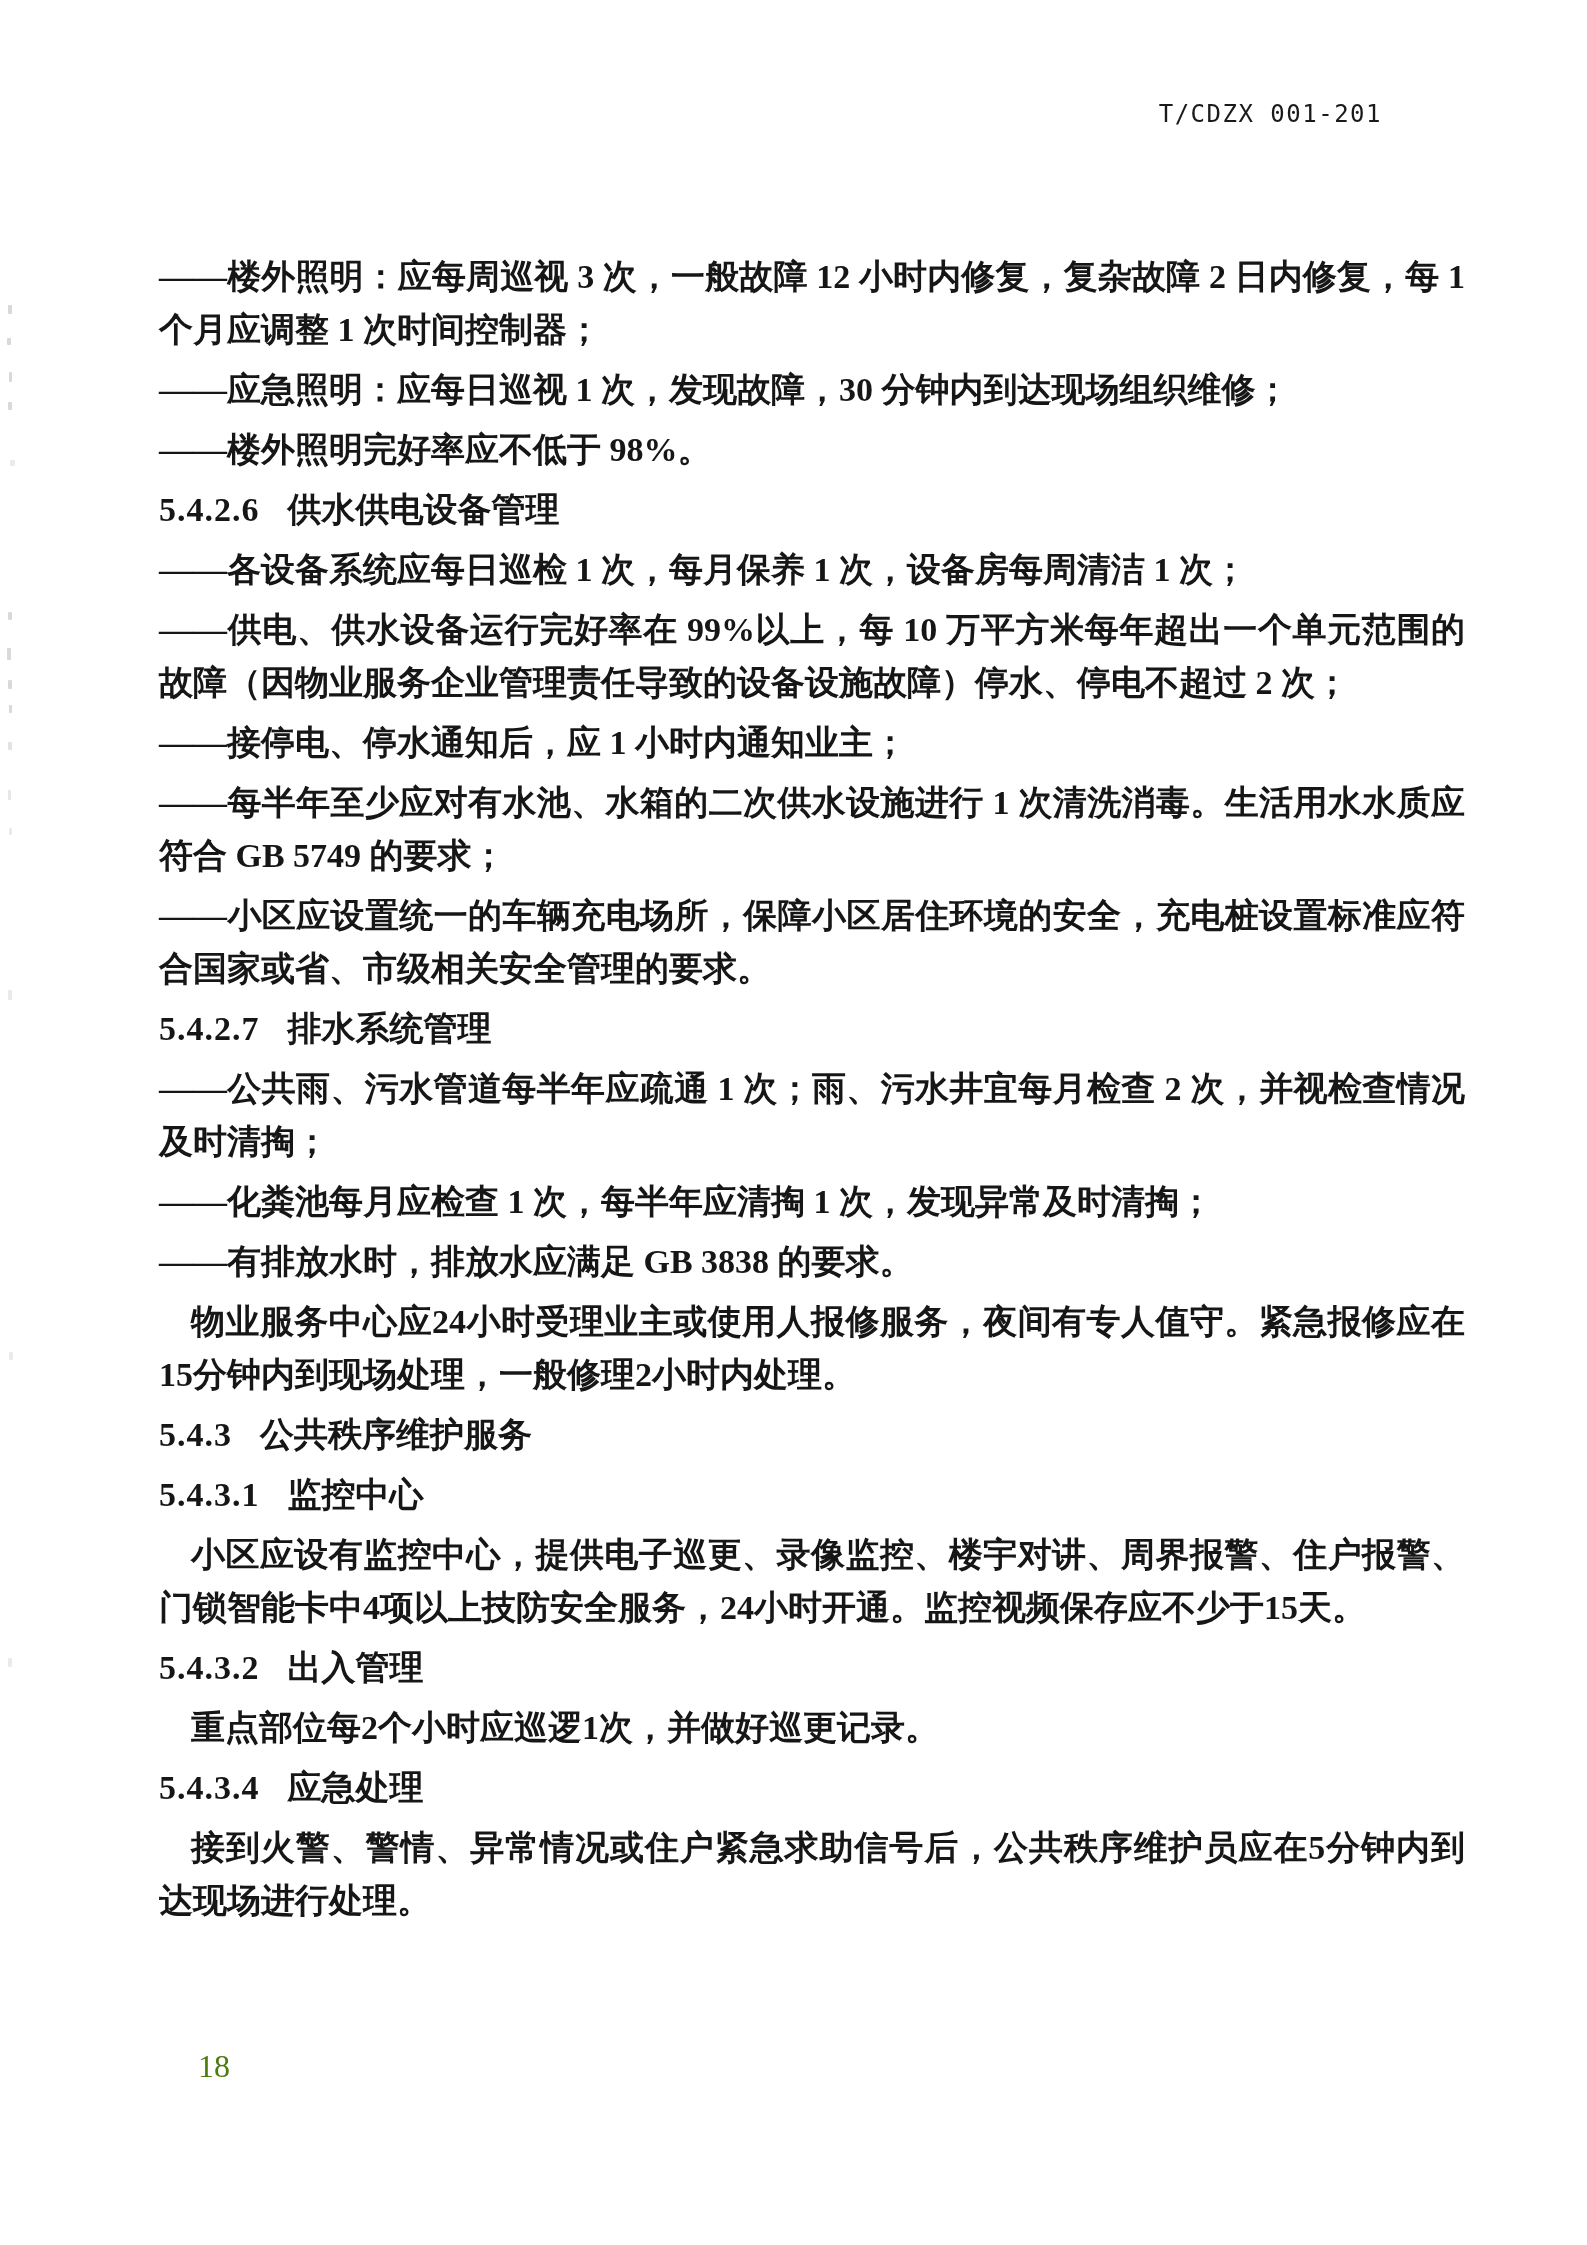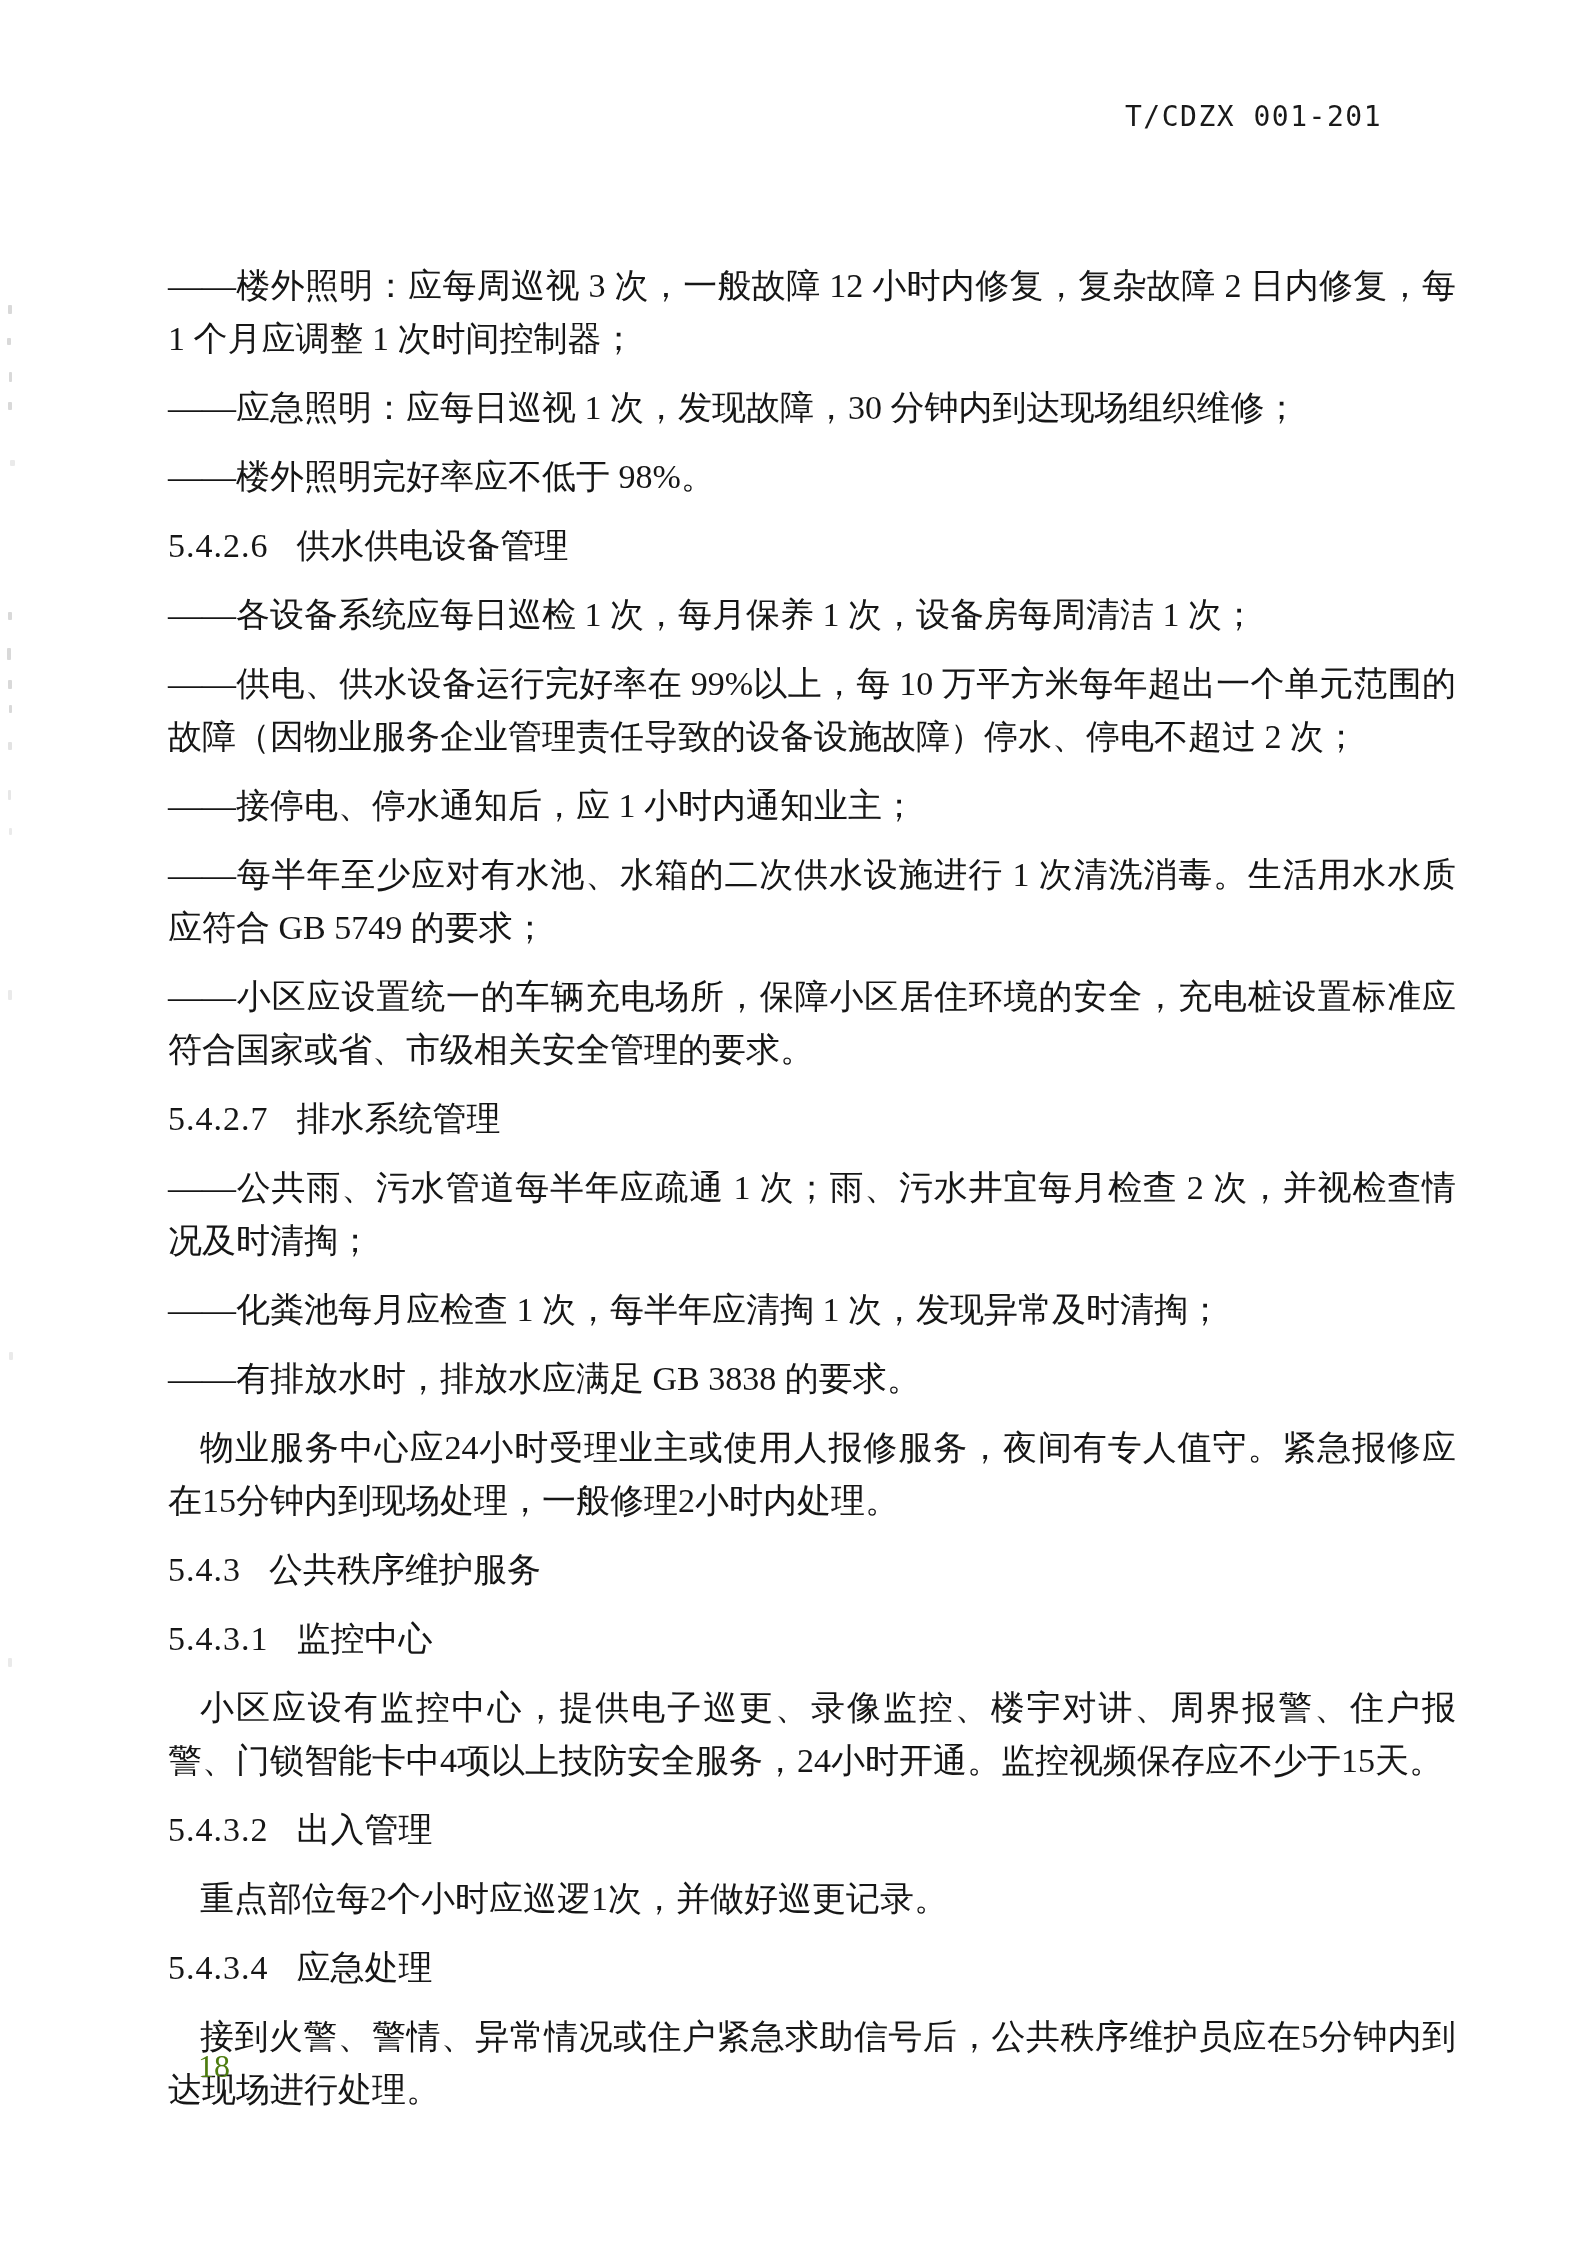--- a/index.html
+++ b/index.html
@@ -9,36 +9,36 @@
     margin:0 auto;
     background:#ffffff;
     overflow:hidden;
     font-family:"Liberation Serif","DejaVu Serif",serif;
     color:#161616;
   }
   .header-code{
     position:absolute;
     top:100px;right:205px;
     font-family:"DejaVu Sans Mono","Liberation Sans",sans-serif;
-    font-size:28px;
+    font-size:24px;
     letter-spacing:1.5px;
     color:#1a1a1a;
     white-space:nowrap;
   }
   .content{
     position:absolute;
     left:152px;top:243px;
     width:1320px;
     font-size:34px;
     line-height:53px;
     text-align:justify;
     text-justify:inter-ideograph;
     word-break:break-all;
   }
-  .content p{margin:16px;padding:0;}
+  .content p{margin:7px;padding:0;font-weight:bold;}
   .para.indent{text-indent:32px;}
   .heading{
     font-family:"Liberation Sans","DejaVu Sans",sans-serif;
     font-weight:400;
   }
   .heading .num{
     font-family:"Liberation Serif","DejaVu Serif",serif;
     margin-right:28px;
     letter-spacing:1px;
   }

